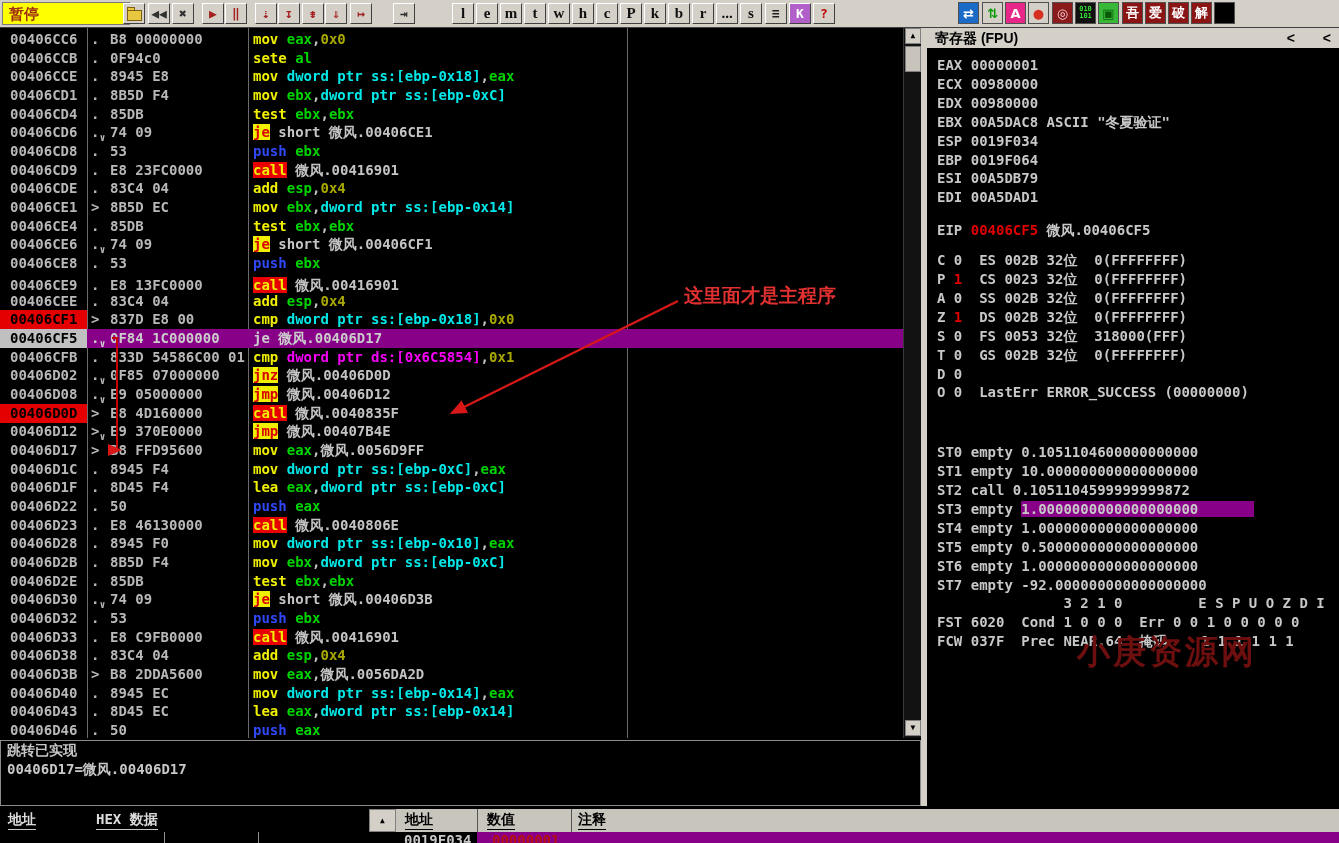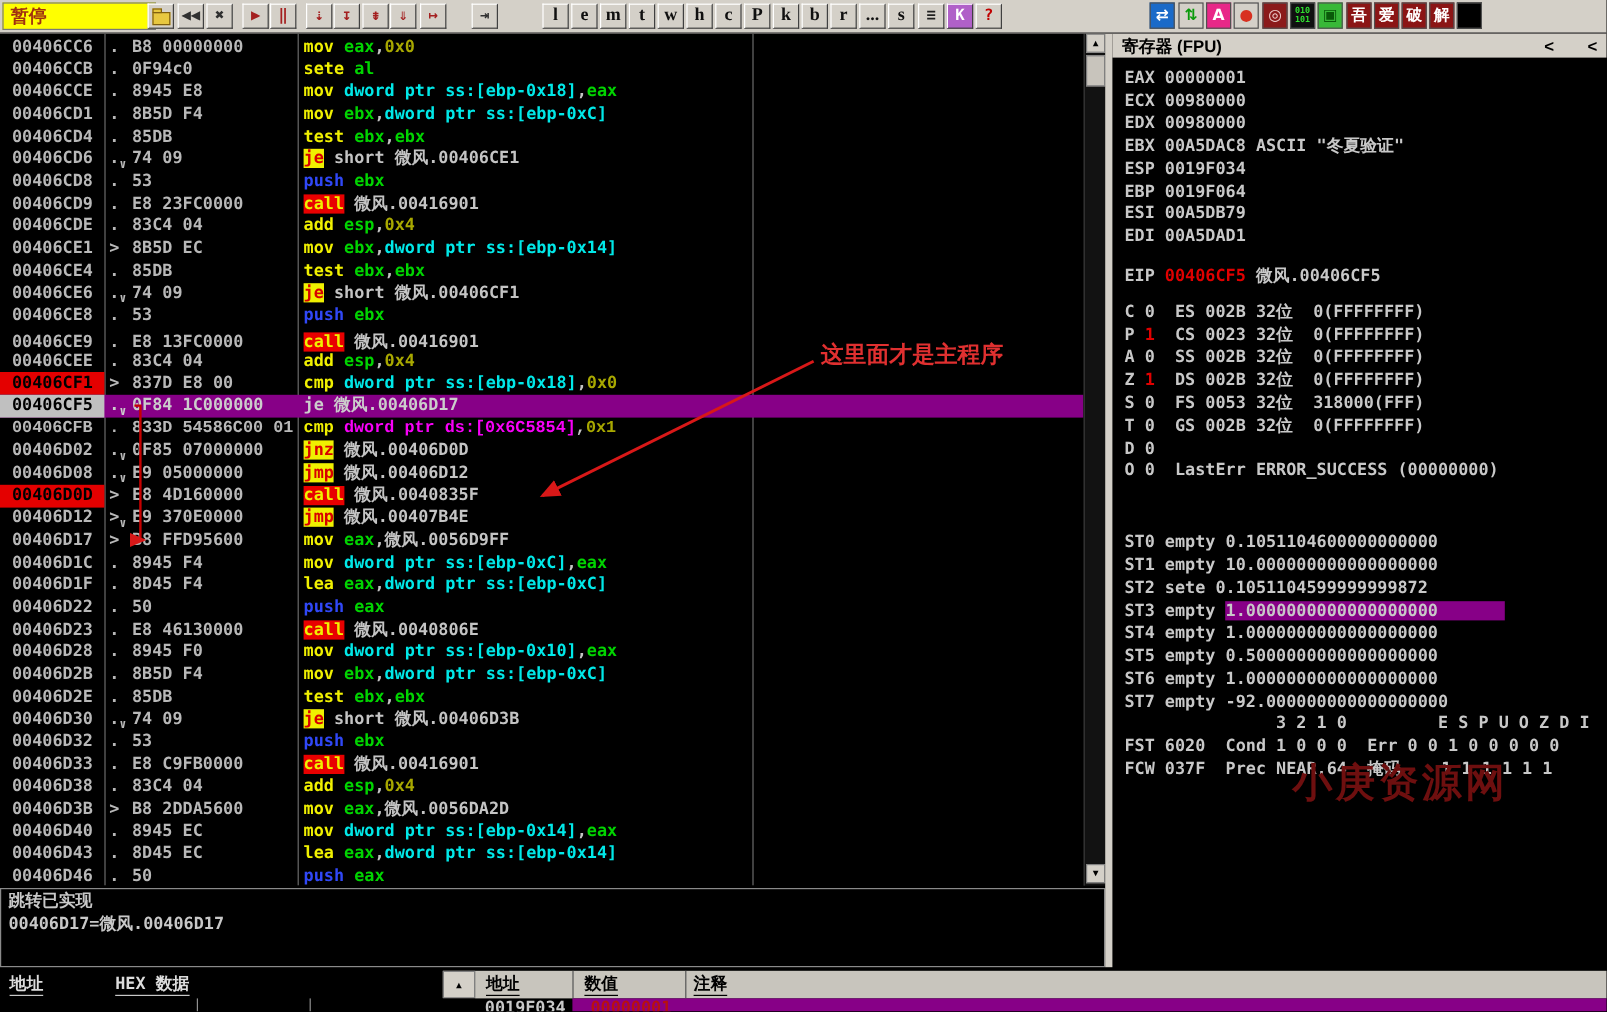--- a/index.html
+++ b/index.html
@@ -230,21 +230,21 @@
       <div class="drow" style="top: 132.76px;"><span class="addr">00406CD9</span><span class="mark">.</span><span class="hex">E8 23FC0000</span><span class="code"><span class="seg-cr">call</span><span class="seg-w"> 微风.00416901</span></span></div>
       <div class="drow" style="top: 151.44px;"><span class="addr">00406CDE</span><span class="mark">.</span><span class="hex">83C4 04</span><span class="code"><span class="seg-m">add </span><span class="seg-r">esp</span><span class="seg-w">,</span><span class="seg-i">0x4</span></span></div>
       <div class="drow" style="top: 170.12px;"><span class="addr">00406CE1</span><span class="mark">&gt;</span><span class="hex">8B5D EC</span><span class="code"><span class="seg-m">mov </span><span class="seg-r">ebx</span><span class="seg-w">,</span><span class="seg-c">dword ptr ss:[ebp-0x14]</span></span></div>
       <div class="drow" style="top: 188.8px;"><span class="addr">00406CE4</span><span class="mark">.</span><span class="hex">85DB</span><span class="code"><span class="seg-m">test </span><span class="seg-r">ebx</span><span class="seg-w">,</span><span class="seg-r">ebx</span></span></div>
       <div class="drow" style="top: 207.48px;"><span class="addr">00406CE6</span><span class="mark">.<span class="sub">∨</span></span><span class="hex">74 09</span><span class="code"><span class="seg-jy">je</span><span class="seg-w"> short</span><span class="seg-w"> 微风.00406CF1</span></span></div>
       <div class="drow" style="top: 226.16px;"><span class="addr">00406CE8</span><span class="mark">.</span><span class="hex">53</span><span class="code"><span class="seg-p">push</span><span class="seg-w"> </span><span class="seg-r">ebx</span></span></div>
       <div class="drow" style="top: 248px;"><span class="addr">00406CE9</span><span class="mark">.</span><span class="hex">E8 13FC0000</span><span class="code"><span class="seg-cr">call</span><span class="seg-w"> 微风.00416901</span></span></div>
       <div class="drow" style="top: 263.52px;"><span class="addr">00406CEE</span><span class="mark">.</span><span class="hex">83C4 04</span><span class="code"><span class="seg-m">add </span><span class="seg-r">esp</span><span class="seg-w">,</span><span class="seg-i">0x4</span></span></div>
       <div class="drow bp" style="top: 282.2px;"><span class="addr">00406CF1</span><span class="mark">&gt;</span><span class="hex">837D E8 00</span><span class="code"><span class="seg-m">cmp </span><span class="seg-c">dword ptr ss:[ebp-0x18]</span><span class="seg-w">,</span><span class="seg-i">0x0</span></span></div>
       <div class="drow sel" style="top: 300.88px;"><span class="addr">00406CF5</span><span class="mark">.<span class="sub">∨</span></span><span class="hex">0F84 1C000000</span><span class="code"><span class="seg-w">je 微风.00406D17</span></span></div>
-      <div class="drow" style="top: 319.56px; font-family: Liberation Mono, monospace;"><span class="addr">00406CFB</span><span class="mark">.</span><span class="hex">833D 54586C00 01</span><span class="code"><span class="seg-m">cmp </span><span class="seg-g">dword ptr ds:[0x6C5854]</span><span class="seg-w">,</span><span class="seg-i">0x1</span></span></div>
+      <div class="drow" style="top: 319.56px;"><span class="addr">00406CFB</span><span class="mark">.</span><span class="hex">833D 54586C00 01</span><span class="code"><span class="seg-m">cmp </span><span class="seg-g">dword ptr ds:[0x6C5854]</span><span class="seg-w">,</span><span class="seg-i">0x1</span></span></div>
       <div class="drow" style="top: 338.24px;"><span class="addr">00406D02</span><span class="mark">.<span class="sub">∨</span></span><span class="hex">0F85 07000000</span><span class="code"><span class="seg-jy">jnz</span><span class="seg-w"> 微风.00406D0D</span></span></div>
       <div class="drow" style="top: 356.92px;"><span class="addr">00406D08</span><span class="mark">.<span class="sub">∨</span></span><span class="hex">E9 05000000</span><span class="code"><span class="seg-jy">jmp</span><span class="seg-w"> 微风.00406D12</span></span></div>
       <div class="drow bp" style="top: 375.6px;"><span class="addr">00406D0D</span><span class="mark">&gt;</span><span class="hex">E8 4D160000</span><span class="code"><span class="seg-cr">call</span><span class="seg-w"> 微风.0040835F</span></span></div>
       <div class="drow" style="top: 394.28px;"><span class="addr">00406D12</span><span class="mark">&gt;<span class="sub">∨</span></span><span class="hex">E9 370E0000</span><span class="code"><span class="seg-jy">jmp</span><span class="seg-w"> 微风.00407B4E</span></span></div>
       <div class="drow" style="top: 412.96px;"><span class="addr">00406D17</span><span class="mark">&gt;</span><span class="hex">B8 FFD95600</span><span class="code"><span class="seg-m">mov </span><span class="seg-r">eax</span><span class="seg-w">,微风.0056D9FF</span></span></div>
       <div class="drow" style="top: 431.64px;"><span class="addr">00406D1C</span><span class="mark">.</span><span class="hex">8945 F4</span><span class="code"><span class="seg-m">mov </span><span class="seg-c">dword ptr ss:[ebp-0xC]</span><span class="seg-w">,</span><span class="seg-r">eax</span></span></div>
       <div class="drow" style="top: 450.32px;"><span class="addr">00406D1F</span><span class="mark">.</span><span class="hex">8D45 F4</span><span class="code"><span class="seg-m">lea </span><span class="seg-r">eax</span><span class="seg-w">,</span><span class="seg-c">dword ptr ss:[ebp-0xC]</span></span></div>
       <div class="drow" style="top: 469px;"><span class="addr">00406D22</span><span class="mark">.</span><span class="hex">50</span><span class="code"><span class="seg-p">push</span><span class="seg-w"> </span><span class="seg-r">eax</span></span></div>
       <div class="drow" style="top: 487.68px;"><span class="addr">00406D23</span><span class="mark">.</span><span class="hex">E8 46130000</span><span class="code"><span class="seg-cr">call</span><span class="seg-w"> 微风.0040806E</span></span></div>
       <div class="drow" style="top: 506.36px;"><span class="addr">00406D28</span><span class="mark">.</span><span class="hex">8945 F0</span><span class="code"><span class="seg-m">mov </span><span class="seg-c">dword ptr ss:[ebp-0x10]</span><span class="seg-w">,</span><span class="seg-r">eax</span></span></div>
@@ -299,21 +299,21 @@
         <div class="rline" style="top: 203.1px;"><span class="rseg-w">C 0  ES 002B 32位  0(FFFFFFFF)</span></div>
         <div class="rline" style="top: 222px;"><span class="rseg-w">P </span><span class="rseg-red">1</span><span class="rseg-w">  CS 0023 32位  0(FFFFFFFF)</span></div>
         <div class="rline" style="top: 240.9px;"><span class="rseg-w">A 0  SS 002B 32位  0(FFFFFFFF)</span></div>
         <div class="rline" style="top: 259.8px;"><span class="rseg-w">Z </span><span class="rseg-red">1</span><span class="rseg-w">  DS 002B 32位  0(FFFFFFFF)</span></div>
         <div class="rline" style="top: 278.7px;"><span class="rseg-w">S 0  FS 0053 32位  318000(FFF)</span></div>
         <div class="rline" style="top: 297.6px;"><span class="rseg-w">T 0  GS 002B 32位  0(FFFFFFFF)</span></div>
         <div class="rline" style="top: 316.5px;"><span class="rseg-w">D 0</span></div>
         <div class="rline" style="top: 335.4px;"><span class="rseg-w">O 0  LastErr ERROR_SUCCESS (00000000)</span></div>
         <div class="rline" style="top: 395.2px;"><span class="rseg-w">ST0 empty 0.1051104600000000000</span></div>
         <div class="rline" style="top: 414.1px;"><span class="rseg-w">ST1 empty 10.000000000000000000</span></div>
-        <div class="rline" style="top: 433px;"><span class="rseg-w">ST2 sete 0.1051104599999999872</span></div>
+        <div class="rline" style="top: 433px;"><span class="rseg-w">ST2 call 0.1051104599999999872</span></div>
         <div class="rline" style="top: 451.9px;"><span class="rseg-w">ST3 empty </span><span class="rseg-hl">1.0000000000000000000</span></div>
         <div class="rline" style="top: 470.8px;"><span class="rseg-w">ST4 empty 1.0000000000000000000</span></div>
         <div class="rline" style="top: 489.7px;"><span class="rseg-w">ST5 empty 0.5000000000000000000</span></div>
         <div class="rline" style="top: 508.6px;"><span class="rseg-w">ST6 empty 1.0000000000000000000</span></div>
         <div class="rline" style="top: 527.5px;"><span class="rseg-w">ST7 empty -92.000000000000000000</span></div>
         <div class="rline" style="top: 546.4px;"><span class="rseg-w">               3 2 1 0         E S P U O Z D I</span></div>
         <div class="rline" style="top: 565.3px;"><span class="rseg-w">FST 6020  Cond 1 0 0 0  Err 0 0 1 0 0 0 0 0</span></div>
         <div class="rline" style="top: 584.2px;"><span class="rseg-w">FCW 037F  Prec NEAR,64  掩码    1 1 1 1 1 1</span></div>
       </div>
     <div class="watermark">小庚资源网</div>

